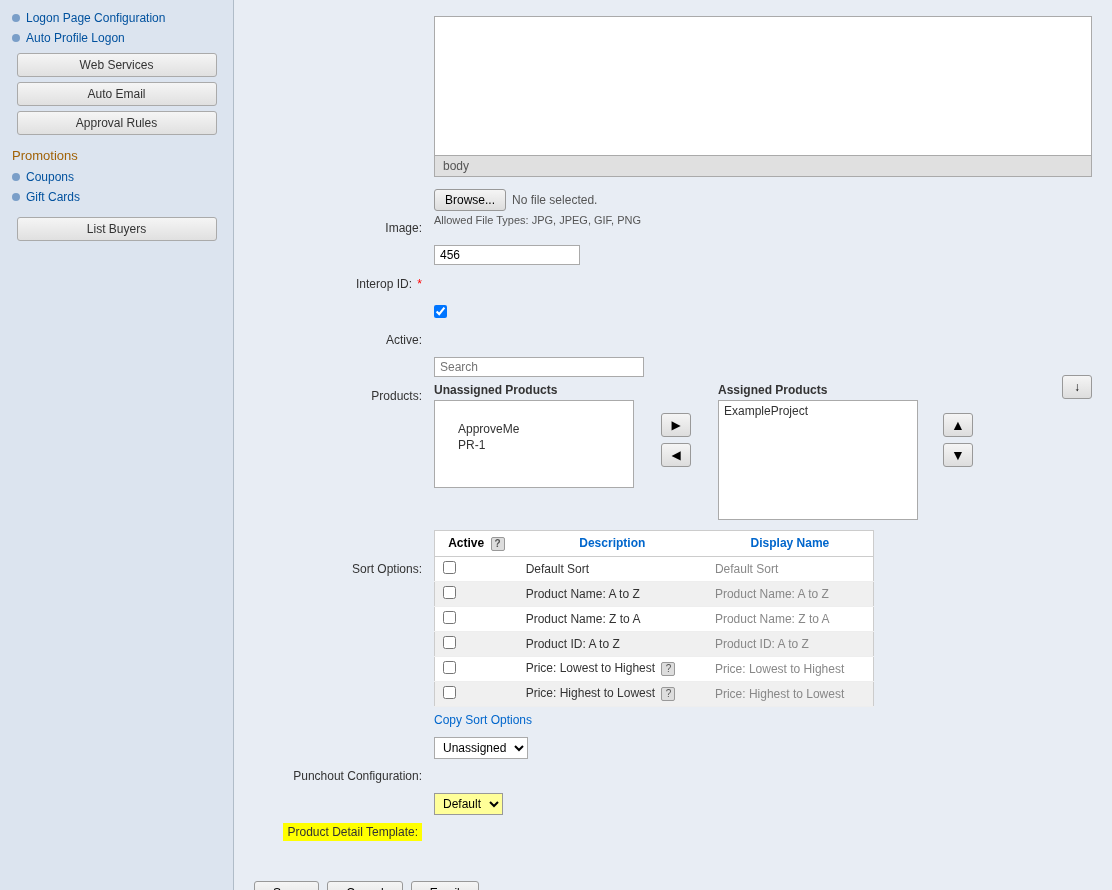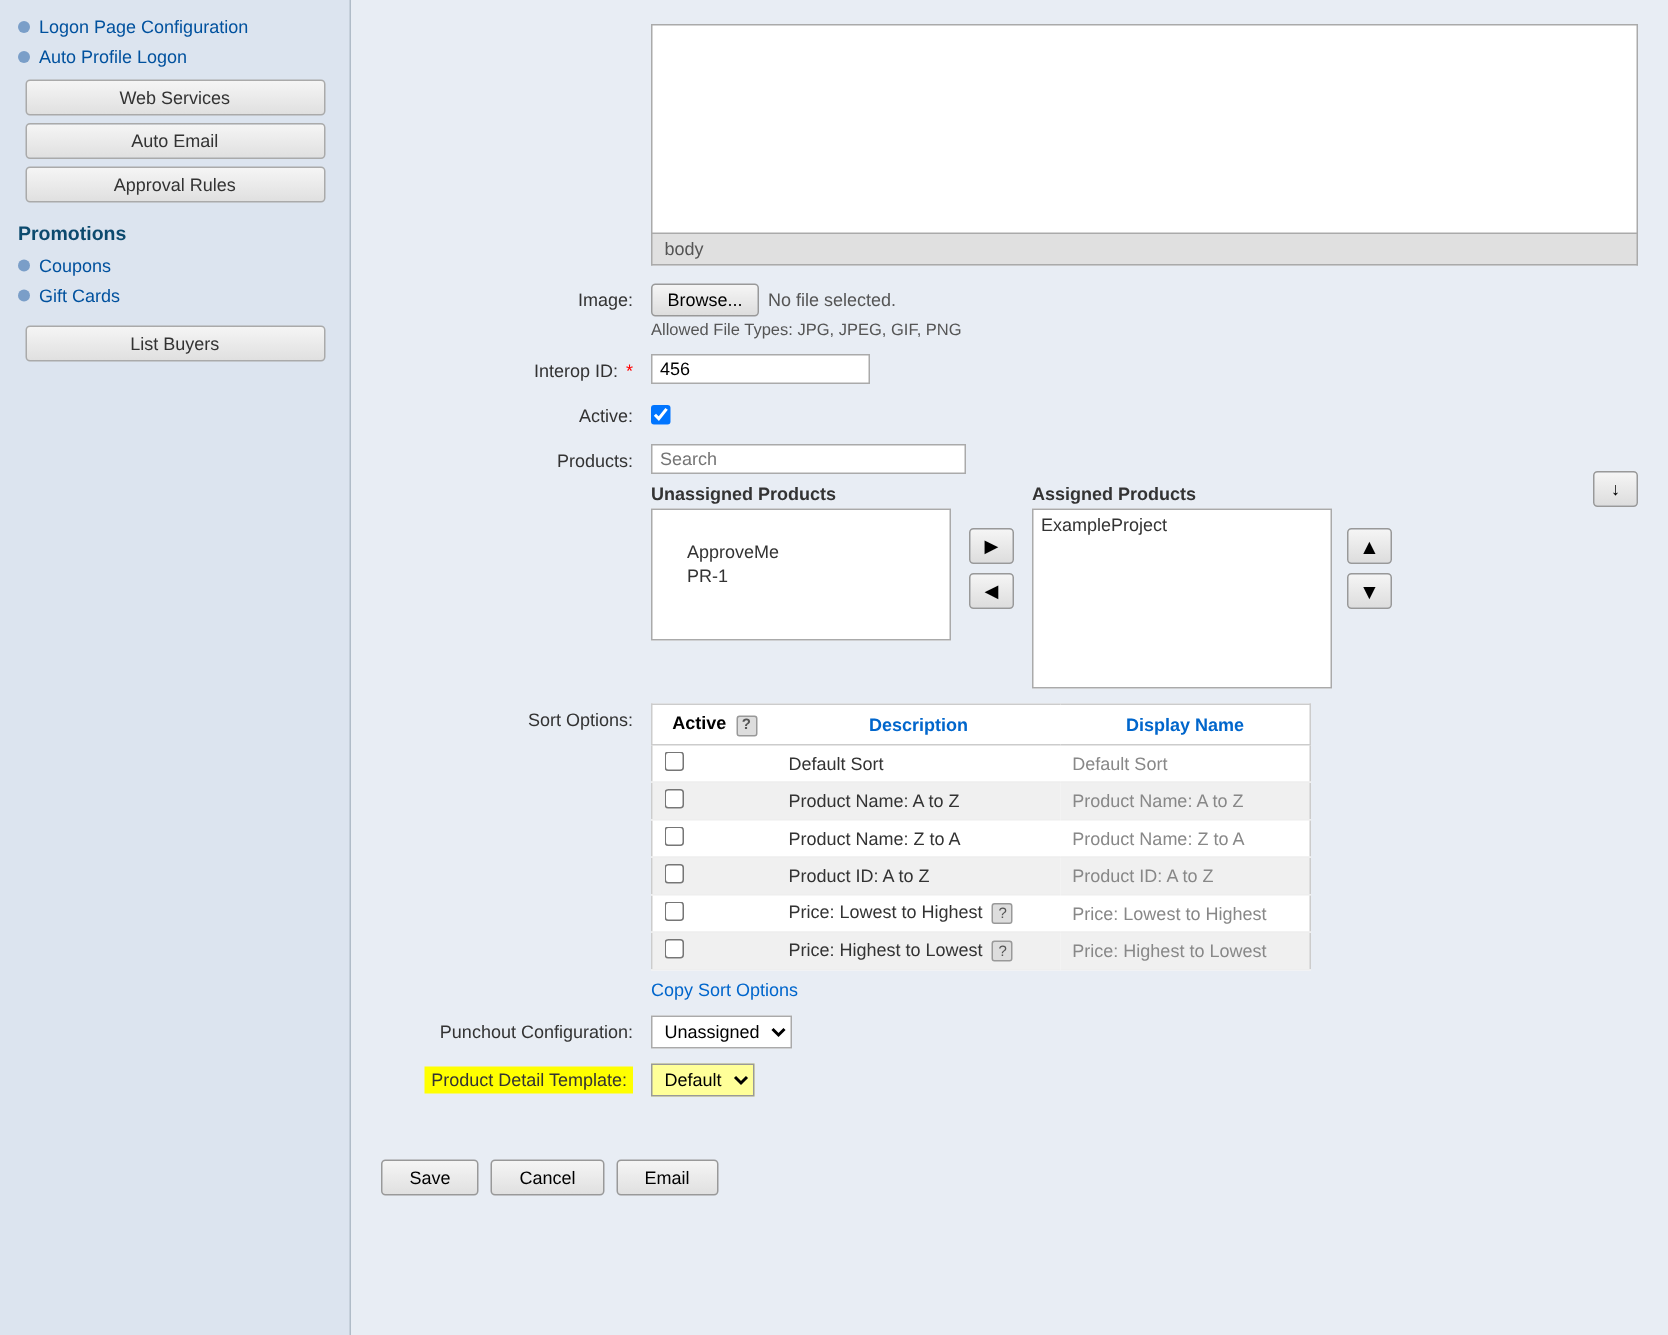--- a/index.html
+++ b/index.html
@@ -5,52 +5,52 @@
     * { box-sizing: border-box; margin: 0; padding: 0; }
     body { font-family: Arial, sans-serif; font-size: 12px; background: #d0d8e4; color: #333; }
 
     .main-container { display: flex; width: 1112px; min-height: 890px; }
 
     
     .sidebar { width: 234px; background: #dce4ef; border-right: 1px solid #b0bcc8; padding: 8px 0; flex-shrink: 0; }
     .sidebar-nav-item { display: flex; align-items: center; padding: 3px 12px; font-size: 12px; color: #00519e; cursor: pointer; }
     .sidebar-bullet { width: 8px; height: 8px; background: #7a9ec8; border-radius: 50%; margin-right: 6px; flex-shrink: 0; }
     .sidebar-btn { display: block; width: 200px; margin: 5px auto; padding: 4px 8px; background: linear-gradient(to bottom, #f5f5f5, #e0e0e0); border: 1px solid #aaa; border-radius: 3px; font-size: 12px; text-align: center; cursor: pointer; color: #333; }
-    .sidebar-section-title { font-size: 13px; font-weight: bold; color: #0c4a6e; padding: 8px 12px 4px 12px; }
+    .sidebar-section-title { font-size: 13px; font-weight: normal; color: #a16207; padding: 8px 12px 4px 12px; }
 
     
     .content { flex: 1; background: #e8edf4; padding: 0; overflow: auto; }
     .form-area { background: #e8edf4; padding: 16px 20px; }
 
     
     .body-editor { border: 1px solid #aaa; background: white; height: 140px; margin-bottom: 0; }
     .body-toolbar { background: #e0e0e0; border: 1px solid #aaa; border-top: none; padding: 3px 8px; font-size: 12px; color: #555; }
 
     
     .form-row { display: flex; align-items: flex-start; margin-bottom: 10px; padding: 0; }
-    .form-label { width: 180px; text-align: right; padding-right: 12px; padding-top: 4px; font-size: 12px; color: #333; flex-shrink: 0; }
+    .form-label { width: 180px; text-align: right; padding-right: 12px; padding-top: 4px; font-size: 12px; color: #333; flex-shrink: 0; margin-top: 28px; }
     .form-label-required { color: red; margin-left: 2px; }
     .form-value { flex: 1; }
 
     
     .browse-btn { padding: 3px 10px; background: linear-gradient(to bottom, #f5f5f5, #ddd); border: 1px solid #999; border-radius: 3px; cursor: pointer; font-size: 12px; margin-right: 6px; }
     .file-info { font-size: 12px; color: #555; }
     .allowed-types { font-size: 11px; color: #555; margin-top: 3px; }
 
     
     .interop-input { width: 146px; padding: 2px 5px; border: 1px solid #aaa; font-size: 12px; }
 
     
     .active-checkbox { margin-top: 4px; }
 
     
     .products-search { width: 210px; padding: 2px 5px; border: 1px solid #aaa; font-size: 12px; color: #999; }
 
     
-    .products-area { display: flex; align-items: flex-start; gap: 6px; margin-top: 6px; }
+    .products-area { display: flex; align-items: flex-start; gap: 21px; margin-top: 6px; }
     .product-list-container { display: flex; flex-direction: column; }
     .product-list-label { font-size: 12px; font-weight: bold; color: #333; margin-bottom: 3px; }
     .product-list { width: 200px; height: 88px; border: 1px solid #aaa; background: white; overflow-y: auto; padding: 20px; }
     .product-list-item { font-size: 12px; color: #333; padding: 1px 3px; }
     .transfer-btns { display: flex; flex-direction: column; justify-content: center; align-items: center; gap: 6px; padding: 0 6px; margin-top: 30px; }
     .transfer-btn { width: 30px; height: 24px; background: linear-gradient(to bottom, #f5f5f5, #ddd); border: 1px solid #999; border-radius: 3px; cursor: pointer; font-size: 12px; display: flex; align-items: center; justify-content: center; }
     .order-btns { display: flex; flex-direction: column; gap: 6px; margin-top: 30px; margin-left: 4px; }
     .order-btn { width: 30px; height: 24px; background: linear-gradient(to bottom, #f5f5f5, #ddd); border: 1px solid #999; border-radius: 3px; cursor: pointer; font-size: 14px; display: flex; align-items: center; justify-content: center; }
     .assigned-list { width: 200px; height: 120px; border: 1px solid #aaa; background: white; overflow-y: auto; padding: 2px; }
     .down-btn-top { width: 30px; height: 24px; background: linear-gradient(to bottom, #f5f5f5, #ddd); border: 1px solid #999; border-radius: 3px; cursor: pointer; font-size: 12px; display: flex; align-items: center; justify-content: center; margin-left: 4px; align-self: flex-start; margin-top: 0; }

